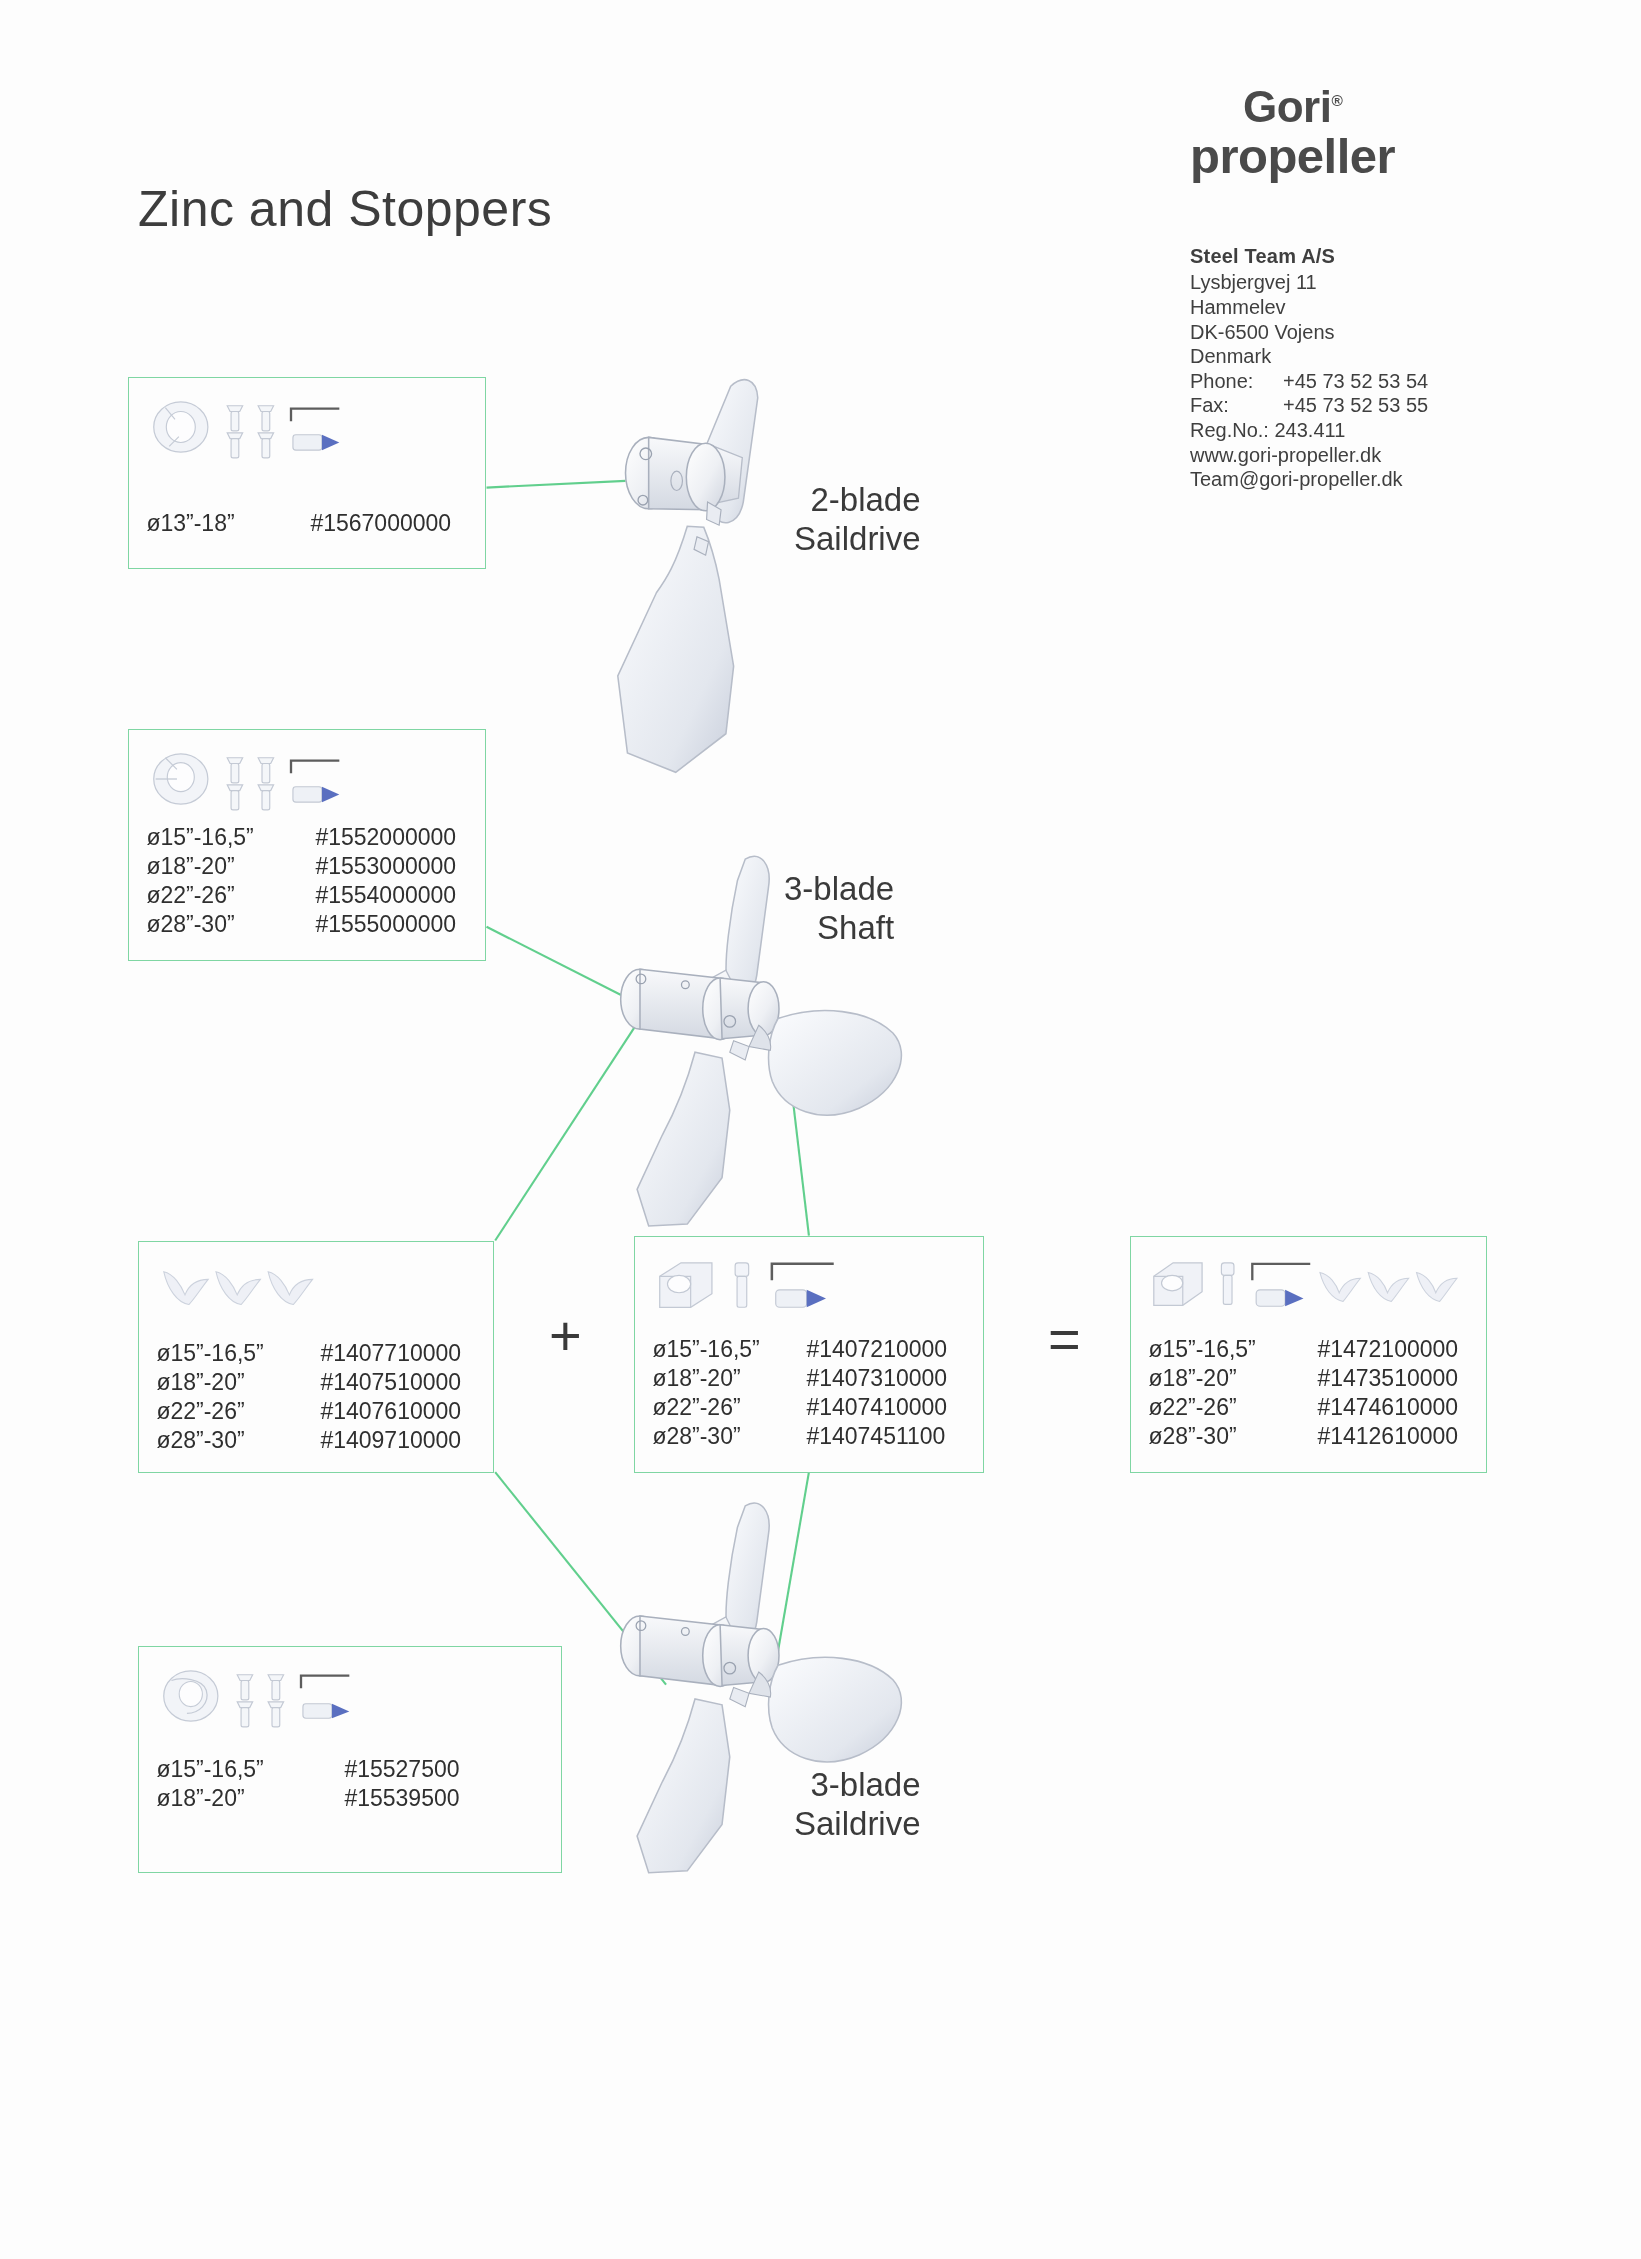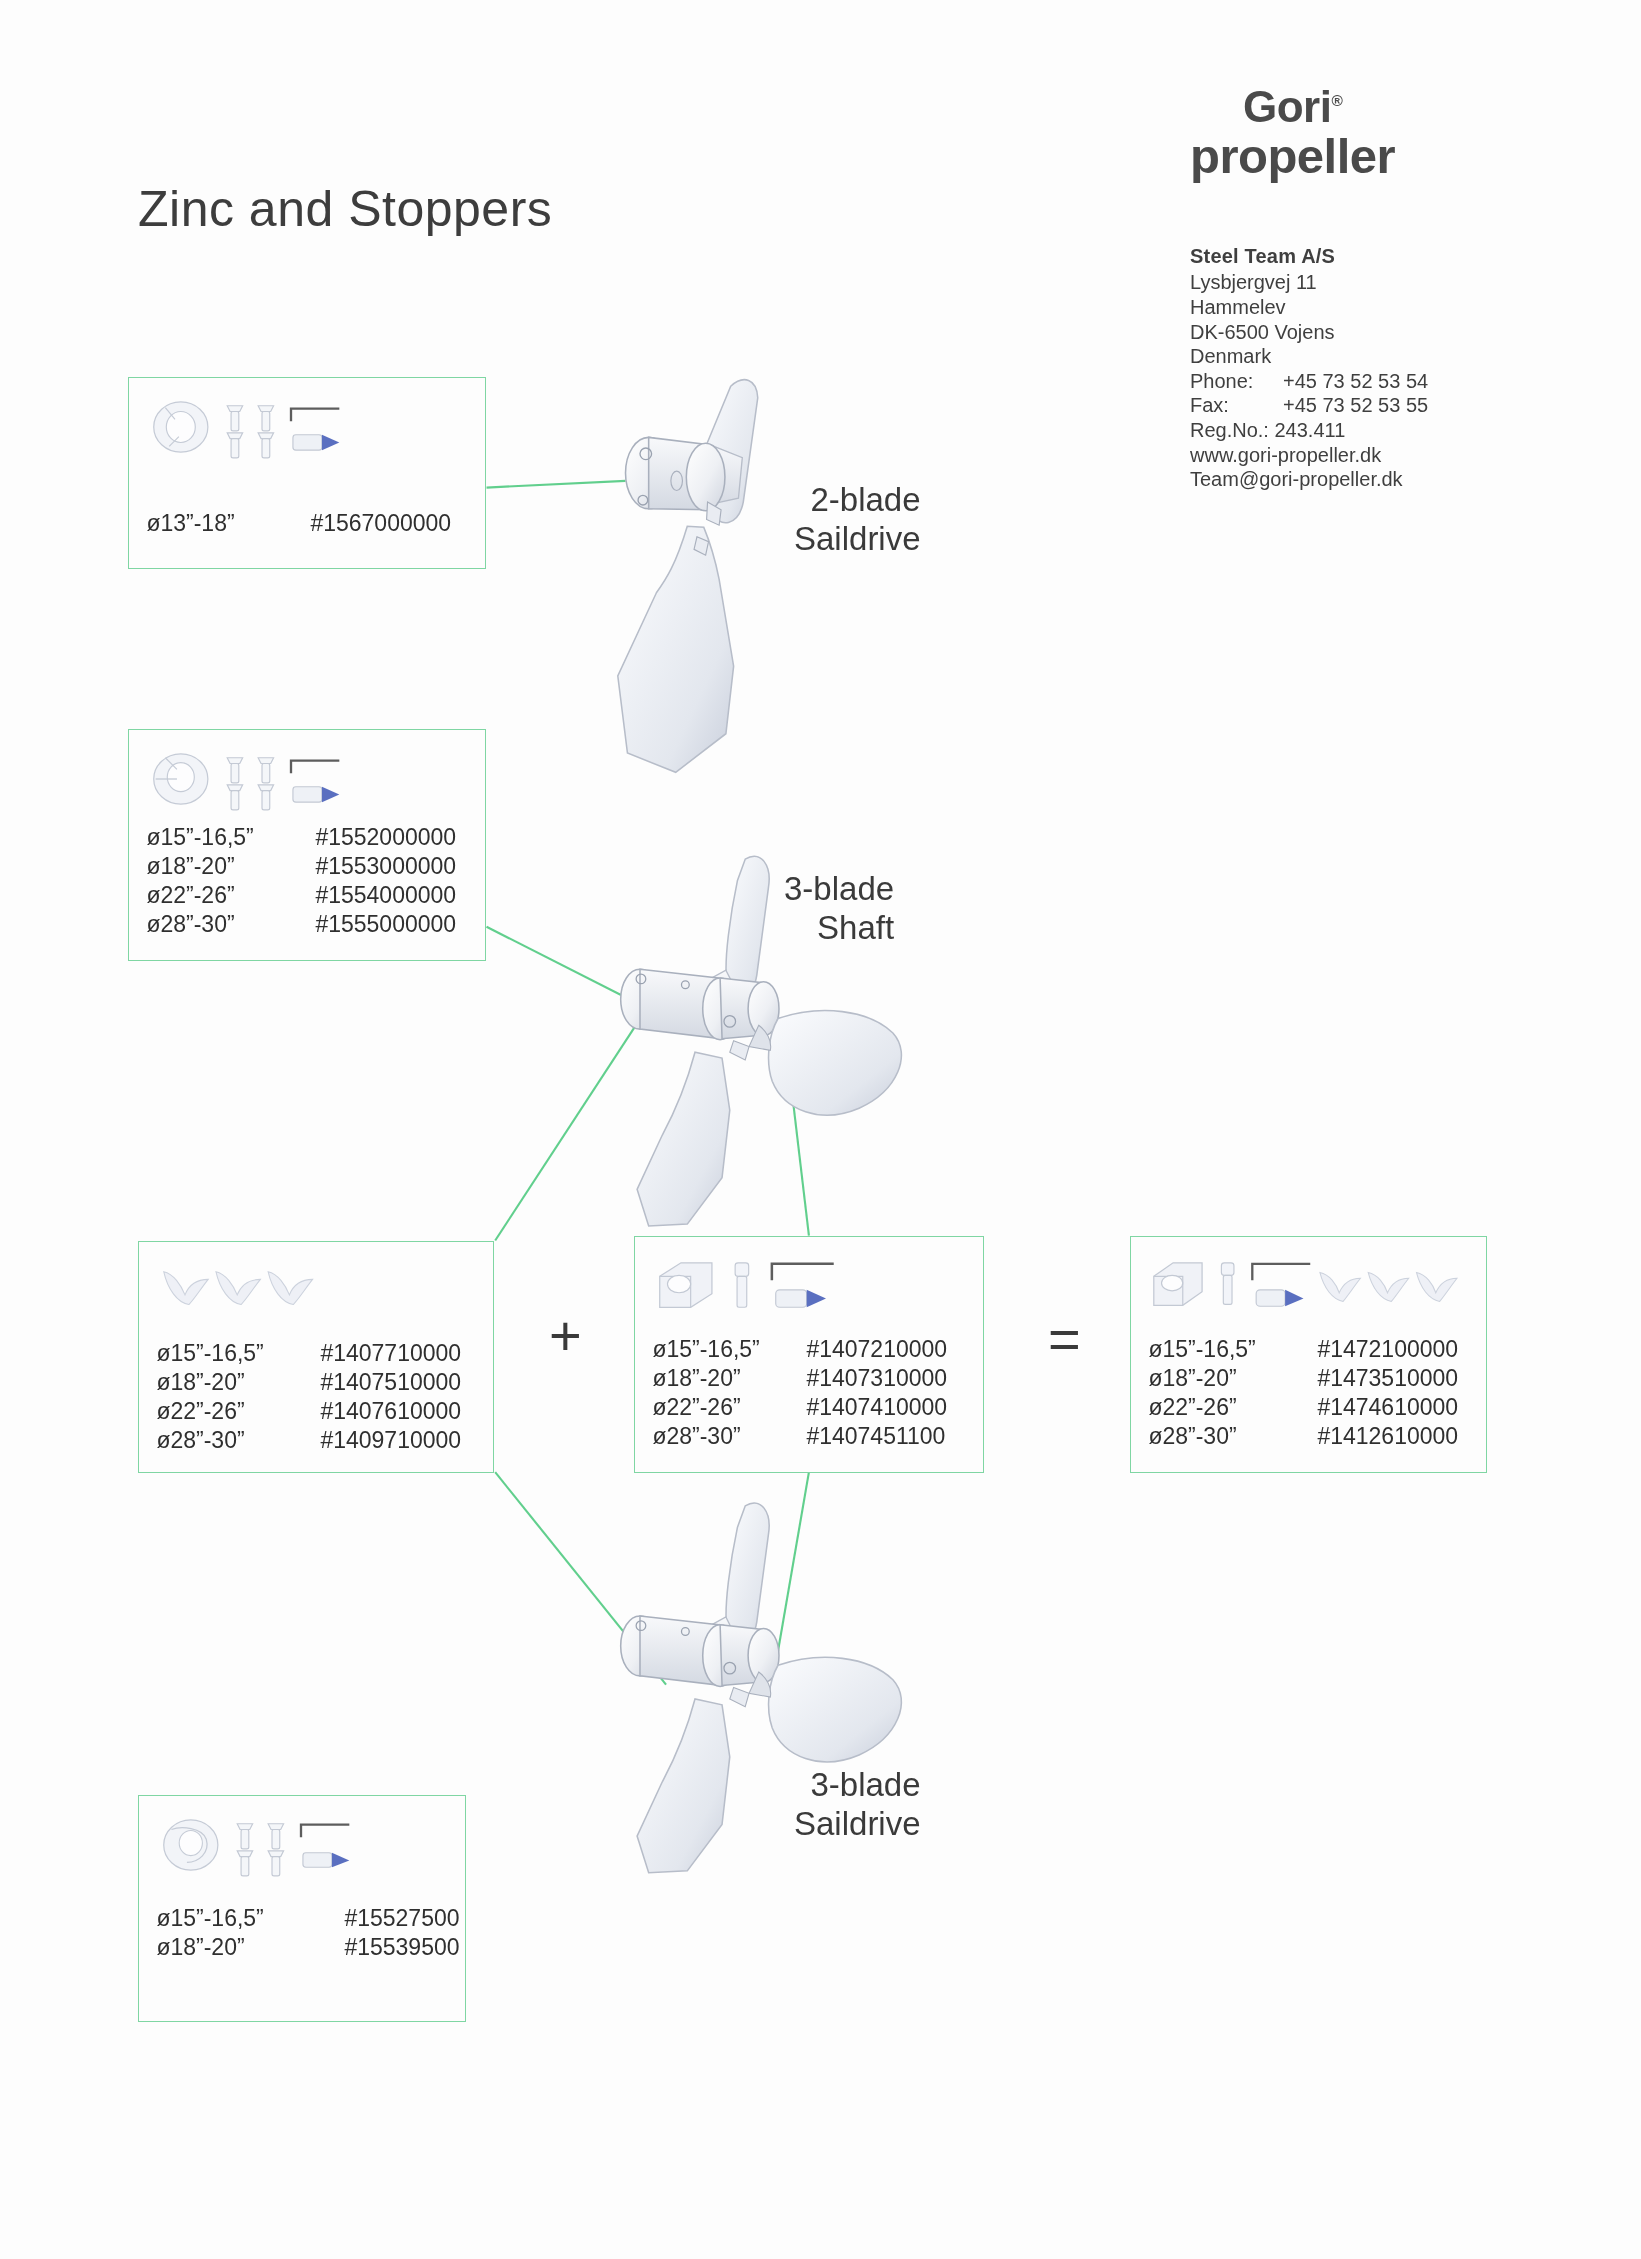--- a/index.html
+++ b/index.html
@@ -73,21 +73,21 @@
   #box-stoppers .d{width:164px;}
 
   #box-zincset  {left:634px; top:1236px; width:350px; height:237px;}
   #box-zincset .rows{top:98px;}
   #box-zincset .d{width:154px;}
 
   #box-complete {left:1130px; top:1236px; width:357px; height:237px;}
   #box-complete .rows{top:98px;}
   #box-complete .d{width:169px;}
 
-  #box-3sail    {left:138px; top:1795px; width:328px; height:227px;}
+  #box-3sail    {left:138px; top:1646px; width:424px; height:227px;}
   #box-3sail .rows{top:108px;}
   #box-3sail .d{width:188px;}
 
   
   .op{
     position:absolute;
     font-size:56px; color:#3a3a3a; font-weight:500;
     line-height:1;
   }
   #op-plus{left:549px; top:1308px;}

